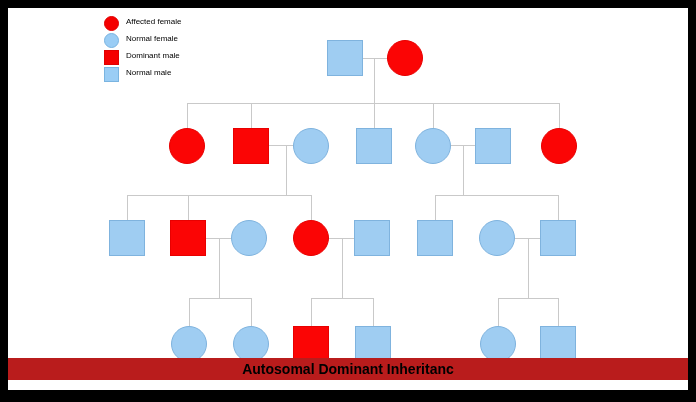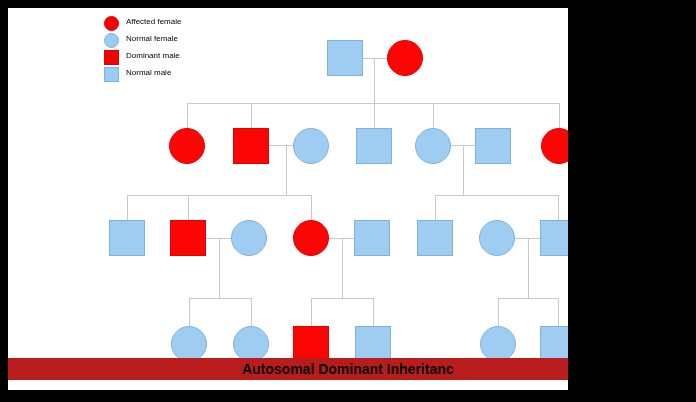--- a/index.html
+++ b/index.html
@@ -8,21 +8,21 @@
     background:#000000;
     font-family:"Liberation Sans",sans-serif;
     overflow:hidden;
   }
   #frame{
     position:absolute;left:0;top:0;width:696px;height:402px;
     background:#000000;
   }
   #canvas{
     position:absolute;left:8px;top:8px;
-    width:560px;height:382px;
+    width:680px;height:382px;
     background:#ffffff;
     overflow:hidden;
   }
 
   
   #legend{position:absolute;left:88px;top:8px;width:170px;height:72px;}
   .legend-row{position:absolute;height:16px;left:0;}
   .legend-marker{position:absolute;left:8px;}
   .legend-label{
     position:absolute;left:30px;top:1px;

